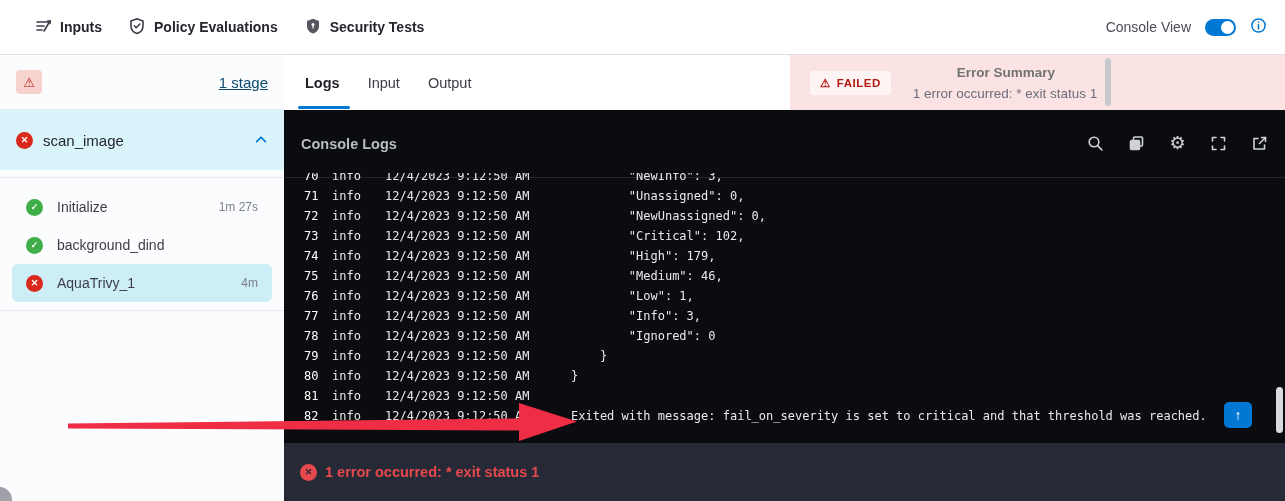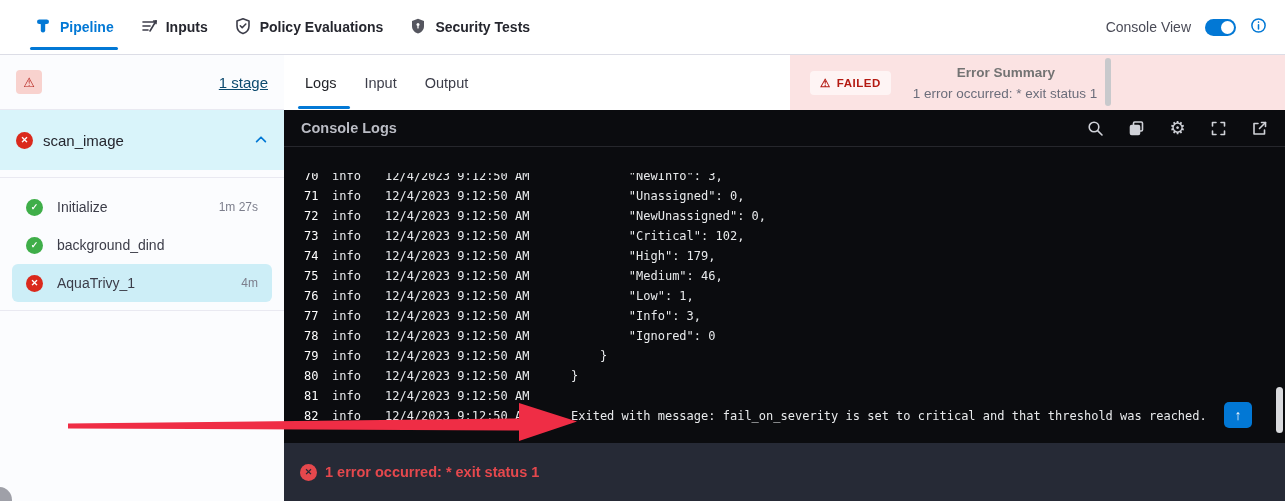--- a/index.html
+++ b/index.html
@@ -45,36 +45,36 @@
   .ic-fail { background:#da291c; }
   .corner-blob { position:absolute; left:-14px; bottom:-12px; width:26px; height:26px;
                  border-radius:50%; background:#9fa0a8; }
 
   
   .main { position:absolute; left:284px; top:55px; right:0; bottom:0; }
   .subheader { height:55px; display:flex; background:#fff; }
   .tabs-pane { width:506px; position:relative; display:flex; align-items:center; gap:28px;
                padding-left:21px; font-size:14.5px; color:#3c3d49; }
   .sub-tab { cursor:pointer; }
-  .sub-tab.active { font-weight:400; color:#1f2025; }
+  .sub-tab.active { font-weight:700; color:#1f2025; }
   .sub-underline { position:absolute; left:14px; bottom:1px; width:52px; height:3px;
                    background:#0278d5; border-radius:2px; }
   .error-pane { flex:1; background:#fbe3e3; display:flex; align-items:center; gap:22px;
                 padding-left:20px; position:relative; }
   .failed-badge { display:flex; align-items:center; gap:6px; background:rgba(255,255,255,.62);
                   border-radius:4px; padding:5px 10px; color:#b41a12; font-weight:700;
                   font-size:11.5px; letter-spacing:.5px; }
   .err-title { color:#737373; font-weight:700; font-size:13.5px; margin-bottom:6px;padding-left:44px; }
   .err-msg { color:#6b6d7a; font-size:13.5px; }
   .err-scrollbar { position:absolute; left:315px; top:3px; width:6px; height:48px;
                    background:#c8c9cc; border-radius:3px; }
 
   
   .console { position:absolute; top:55px; left:0; right:0; height:333px; background:#0b0c0f; }
-  .console-header { height:37px; display:flex; align-items:center; padding:0 17px;
+  .console-header { height:68px; display:flex; align-items:center; padding:0 17px;
                     border-bottom:1px solid #26272c; }
   .console-title { color:#babcc4; font-weight:700; font-size:14.5px; }
   .console-icons { margin-left:auto; display:flex; align-items:center; gap:24px; }
   .cicon { width:17px; height:17px; display:inline-flex; align-items:center; justify-content:center;
            color:#d0d2d8; cursor:pointer; }
   .gear-glyph { font-size:18px; line-height:17px; }
   .log-viewport { position:absolute; top:63px; left:0; right:10px; bottom:6px; overflow:hidden; }
   .log-list > div:first-child { margin-top:-7px; }
   .log-row { display:flex; height:20px; line-height:20px; white-space:pre;
              font-family:"DejaVu Sans Mono","Liberation Mono",monospace; font-size:12px; color:#e8eaec; }
@@ -98,30 +98,20 @@
   .arrow-overlay { position:absolute; inset:0; z-index:60; pointer-events:none; }
 
   svg.lineicon { stroke:currentColor; fill:none; stroke-width:1.6; stroke-linecap:round; stroke-linejoin:round; }
 </style>
 </head>
 <body>
 <div class="stage-area">
 
   <div class="topnav">
     <div class="nav-tabs">
-      <div class="nav-tab active">
-        <span>
-          <svg width="18" height="18" viewBox="0 0 18 18">
-              <rect x="3" y="2.5" width="12" height="4.6" rx="2.3" fill="#0278d5"></rect>
-              <rect x="6.8" y="5" width="4.4" height="10.5" rx="2.2" fill="#0278d5"></rect>
-            </svg>
-        </span>
-        <span>Pipeline</span>
-        <span class="tab-underline"></span>
-      </div>
       <div class="nav-tab">
         <span>
           <svg class="lineicon" width="18" height="18" viewBox="0 0 18 18" style="color:#3c3d49">
               <line x1="3" y1="5" x2="15" y2="5"></line>
               <line x1="3" y1="9" x2="10" y2="9"></line>
               <line x1="3" y1="13" x2="8" y2="13"></line>
               <line x1="10" y1="14" x2="16" y2="4"></line>
               <line x1="13.6" y1="4" x2="16" y2="4"></line>
               <line x1="16" y1="4" x2="16" y2="6.6"></line>
             </svg>

